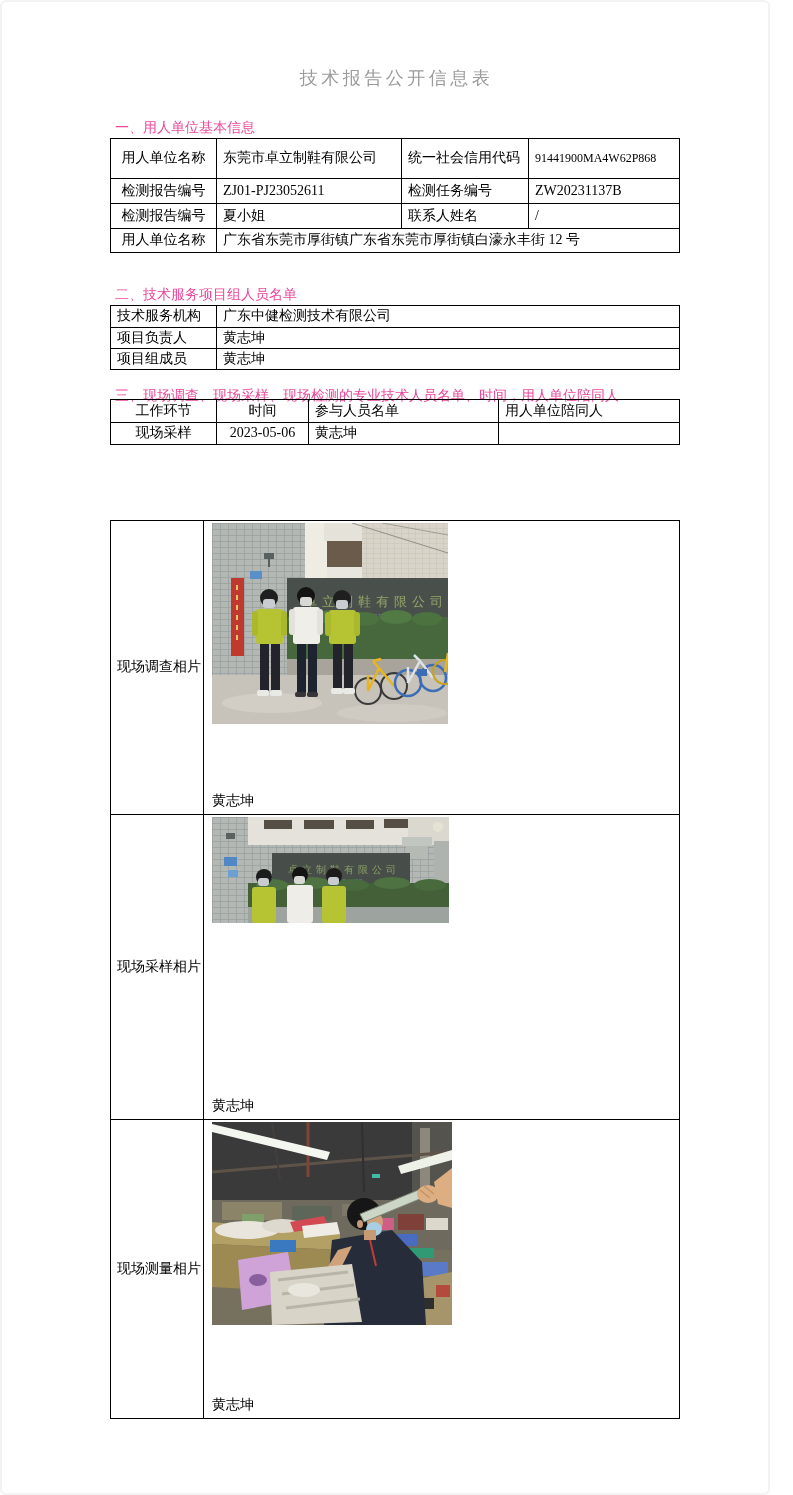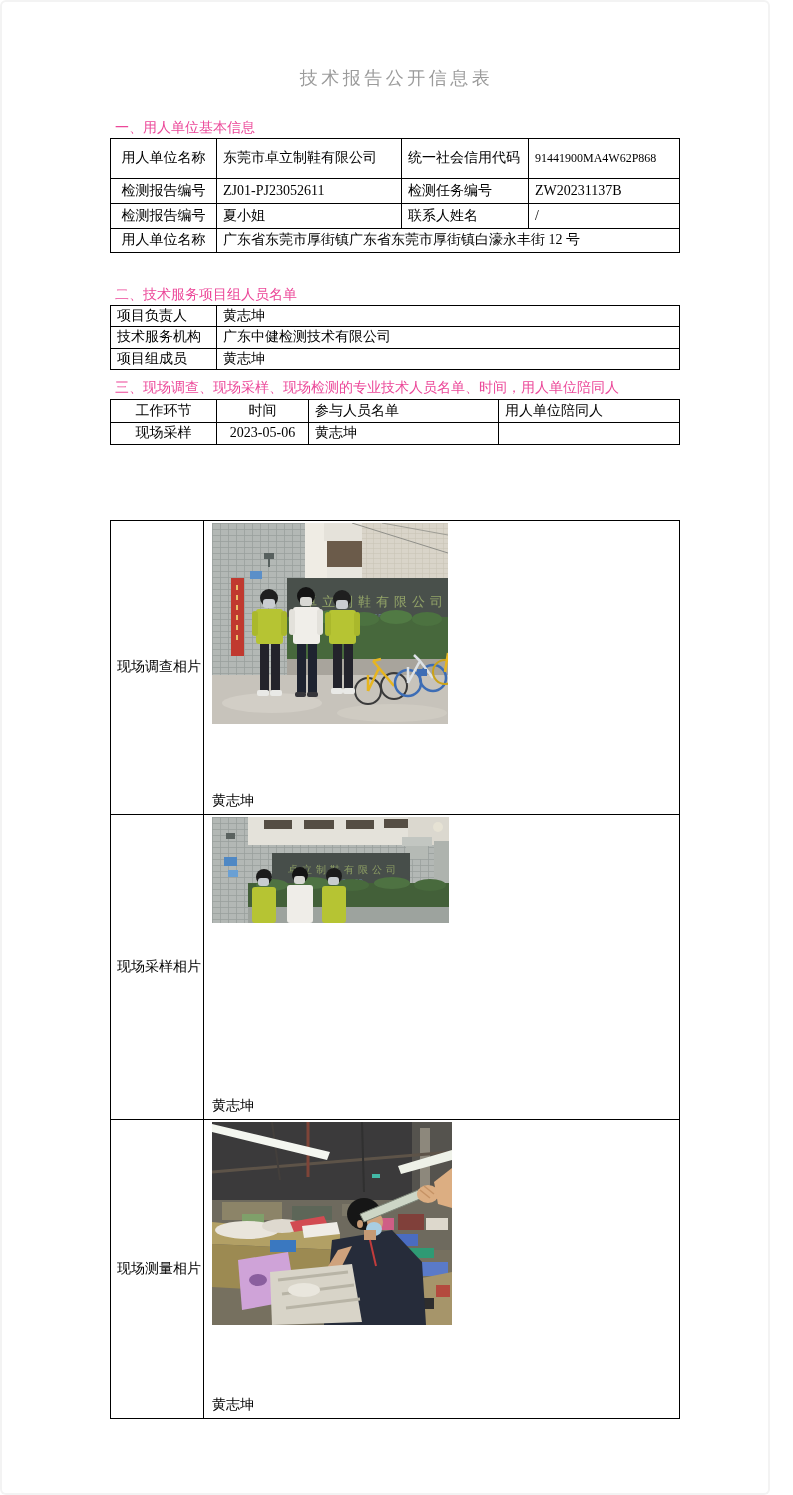--- a/index.html
+++ b/index.html
@@ -75,36 +75,36 @@
   </tbody>
     </table>
 
   <div class="sec-h" style="top:286px">二、技术服务项目组人员名单</div>
   <table class="t" style="top:305px">
     <colgroup>
         <col style="width:106px">
         <col style="width:463px">
       </colgroup>
     <tbody>
-        <tr style="height:21px">
+        <tr style="height:22px">
+      <td class="pl">技术服务机构</td>
+      <td class="pl">广东中健检测技术有限公司</td>
+    </tr>
+    <tr style="height:21px">
       <td class="pl">项目负责人</td>
       <td class="pl">黄志坤</td>
-    </tr>
-    <tr style="height:22px">
-      <td class="pl">技术服务机构</td>
-      <td class="pl">广东中健检测技术有限公司</td>
     </tr>
     <tr style="height:21px">
       <td class="pl">项目组成员</td>
       <td class="pl">黄志坤</td>
     </tr>
   </tbody>
     </table>
 
-  <div class="sec-h" style="top:379px">三、现场调查、现场采样、现场检测的专业技术人员名单、时间，用人单位陪同人</div>
+  <div class="sec-h" style="top:387px">三、现场调查、现场采样、现场检测的专业技术人员名单、时间，用人单位陪同人</div>
   <table class="t" style="top:399px">
     <colgroup>
         <col style="width:106px">
         <col style="width:92px">
         <col style="width:190px">
         <col style="width:181px">
       </colgroup>
     <tbody>
         <tr style="height:23px">
       <td class="c">工作环节</td>

